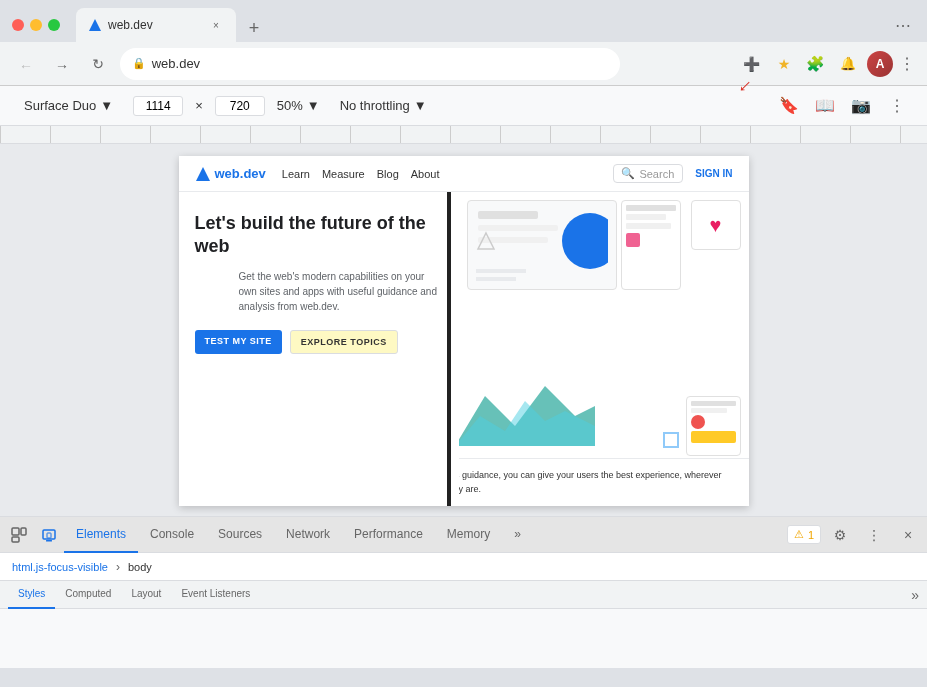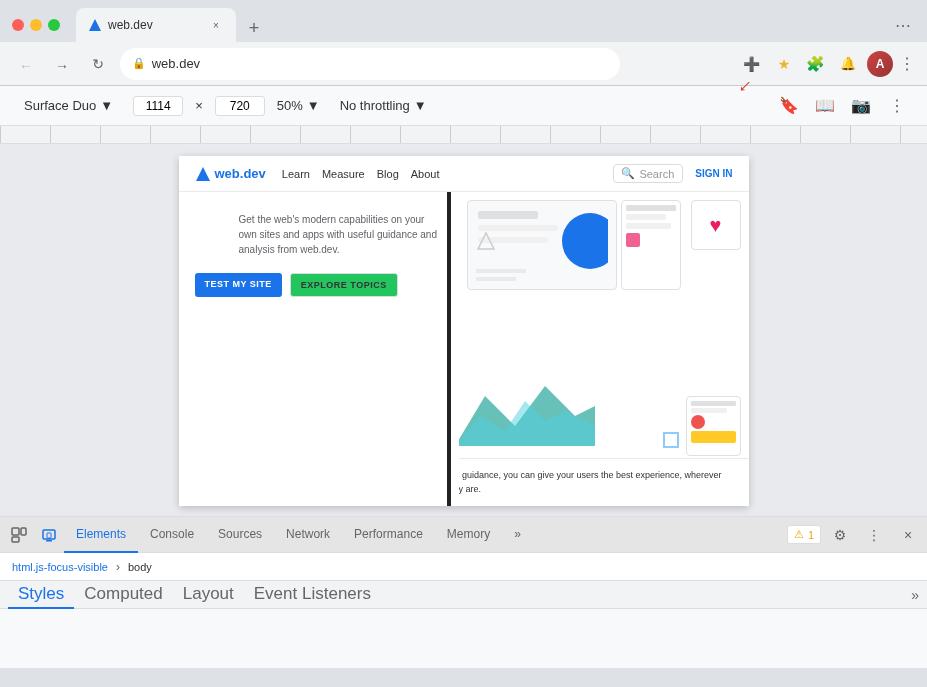--- a/index.html
+++ b/index.html
@@ -337,21 +337,21 @@
       background: #1a73e8;
       color: white;
       padding: 6px 10px;
       border-radius: 3px;
       font-size: 9px;
       font-weight: 600;
       letter-spacing: 0.5px;
       cursor: pointer;
     }
     .btn-secondary {
-      background: #22c55e;
+      background: #fef9c3;
       color: #333;
       padding: 6px 10px;
       border-radius: 3px;
       font-size: 9px;
       font-weight: 600;
       letter-spacing: 0.5px;
       border: 1px solid #dadce0;
       cursor: pointer;
     }
 
@@ -475,21 +475,21 @@
       display: flex;
       align-items: center;
       background: #f1f3f4;
       border-bottom: 1px solid #dadce0;
       padding: 0 8px;
       gap: 0;
       height: 28px;
     }
     .style-tab {
       padding: 4px 10px;
-      font-size: 17px;
+      font-size: 10px;
       color: #666;
       cursor: pointer;
       border-bottom: 2px solid transparent;
       white-space: nowrap;
       height: 28px;
       display: flex;
       align-items: center;
     }
     .style-tab.active {
       color: #1a73e8;
@@ -610,20 +610,21 @@
         <div class="webdev-search">
           <span>🔍</span>
           <span>Search</span>
         </div>
         <div class="webdev-signin">SIGN IN</div>
       </div>
 
       <div class="webdev-hero">
 
         <div class="webdev-left">
+          <h1 class="hero-title">Let's build the future of the web</h1>
           <p class="hero-desc">Get the web's modern capabilities on your own sites and apps with useful guidance and analysis from web.dev.</p>
           <div class="hero-buttons">
             <div class="btn-primary">TEST MY SITE</div>
             <div class="btn-secondary">EXPLORE TOPICS</div>
           </div>
         </div>
 
         <div class="divider-line"></div>
 
         <div class="webdev-right">

